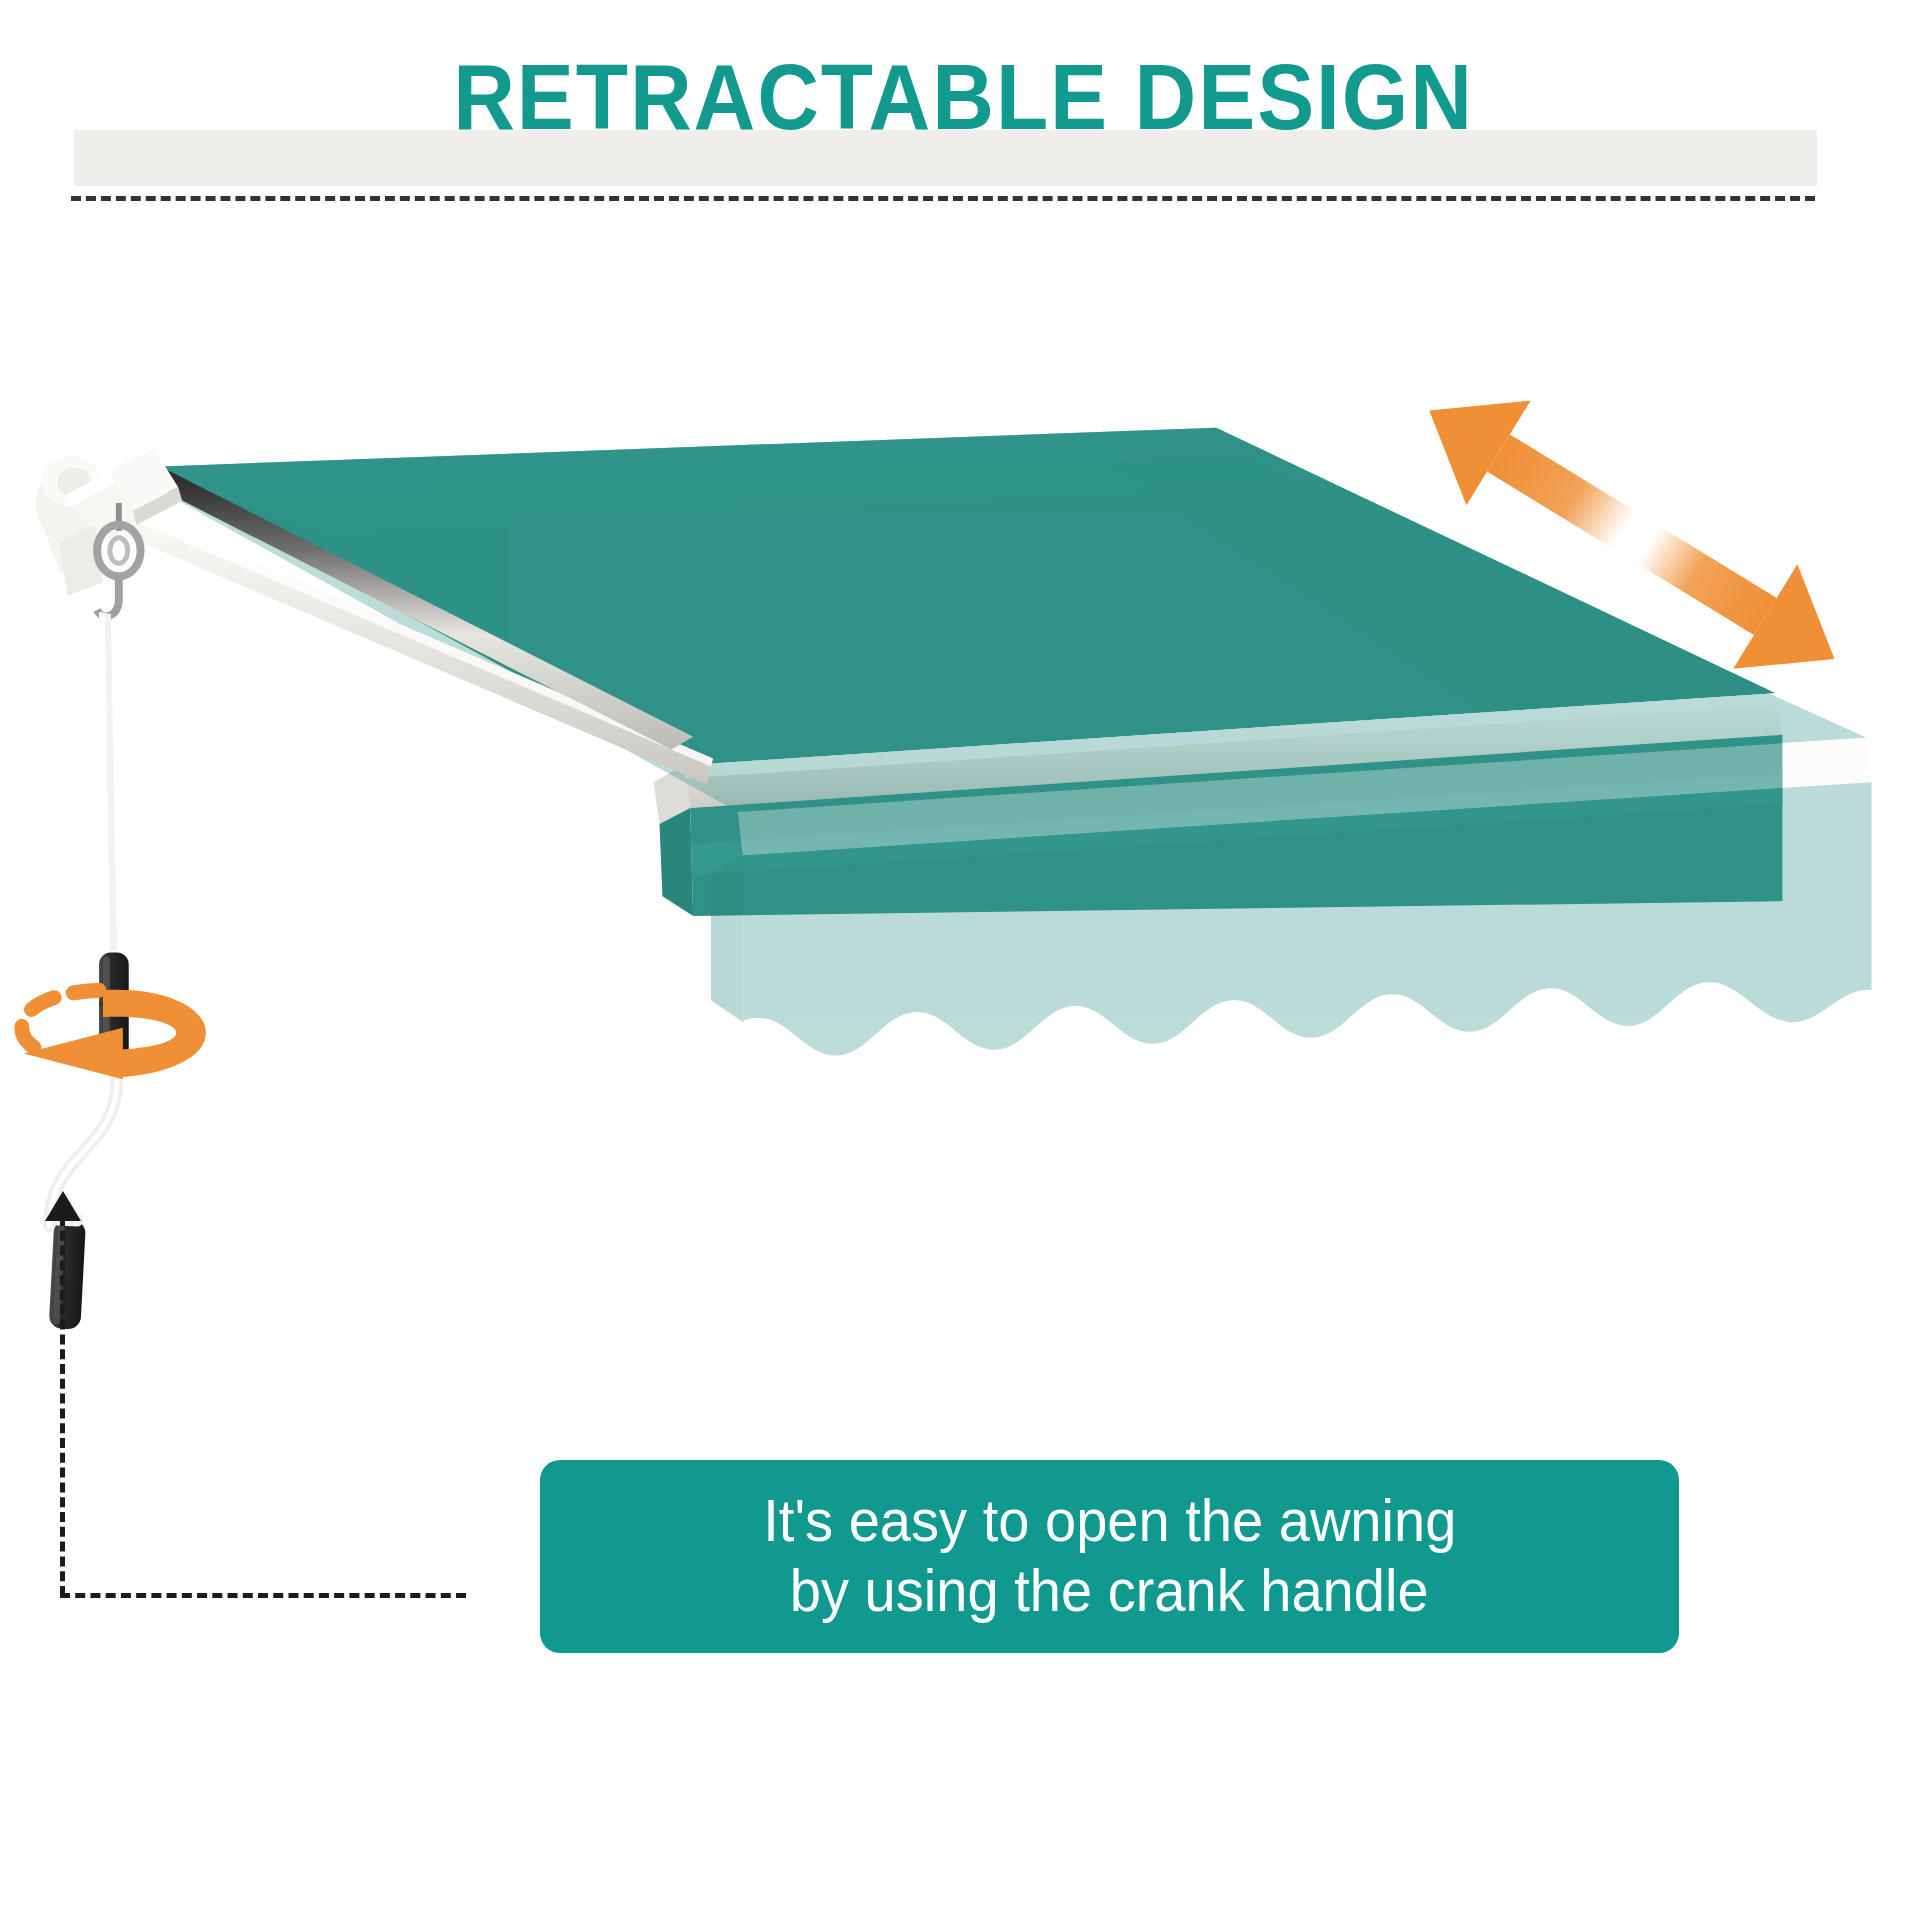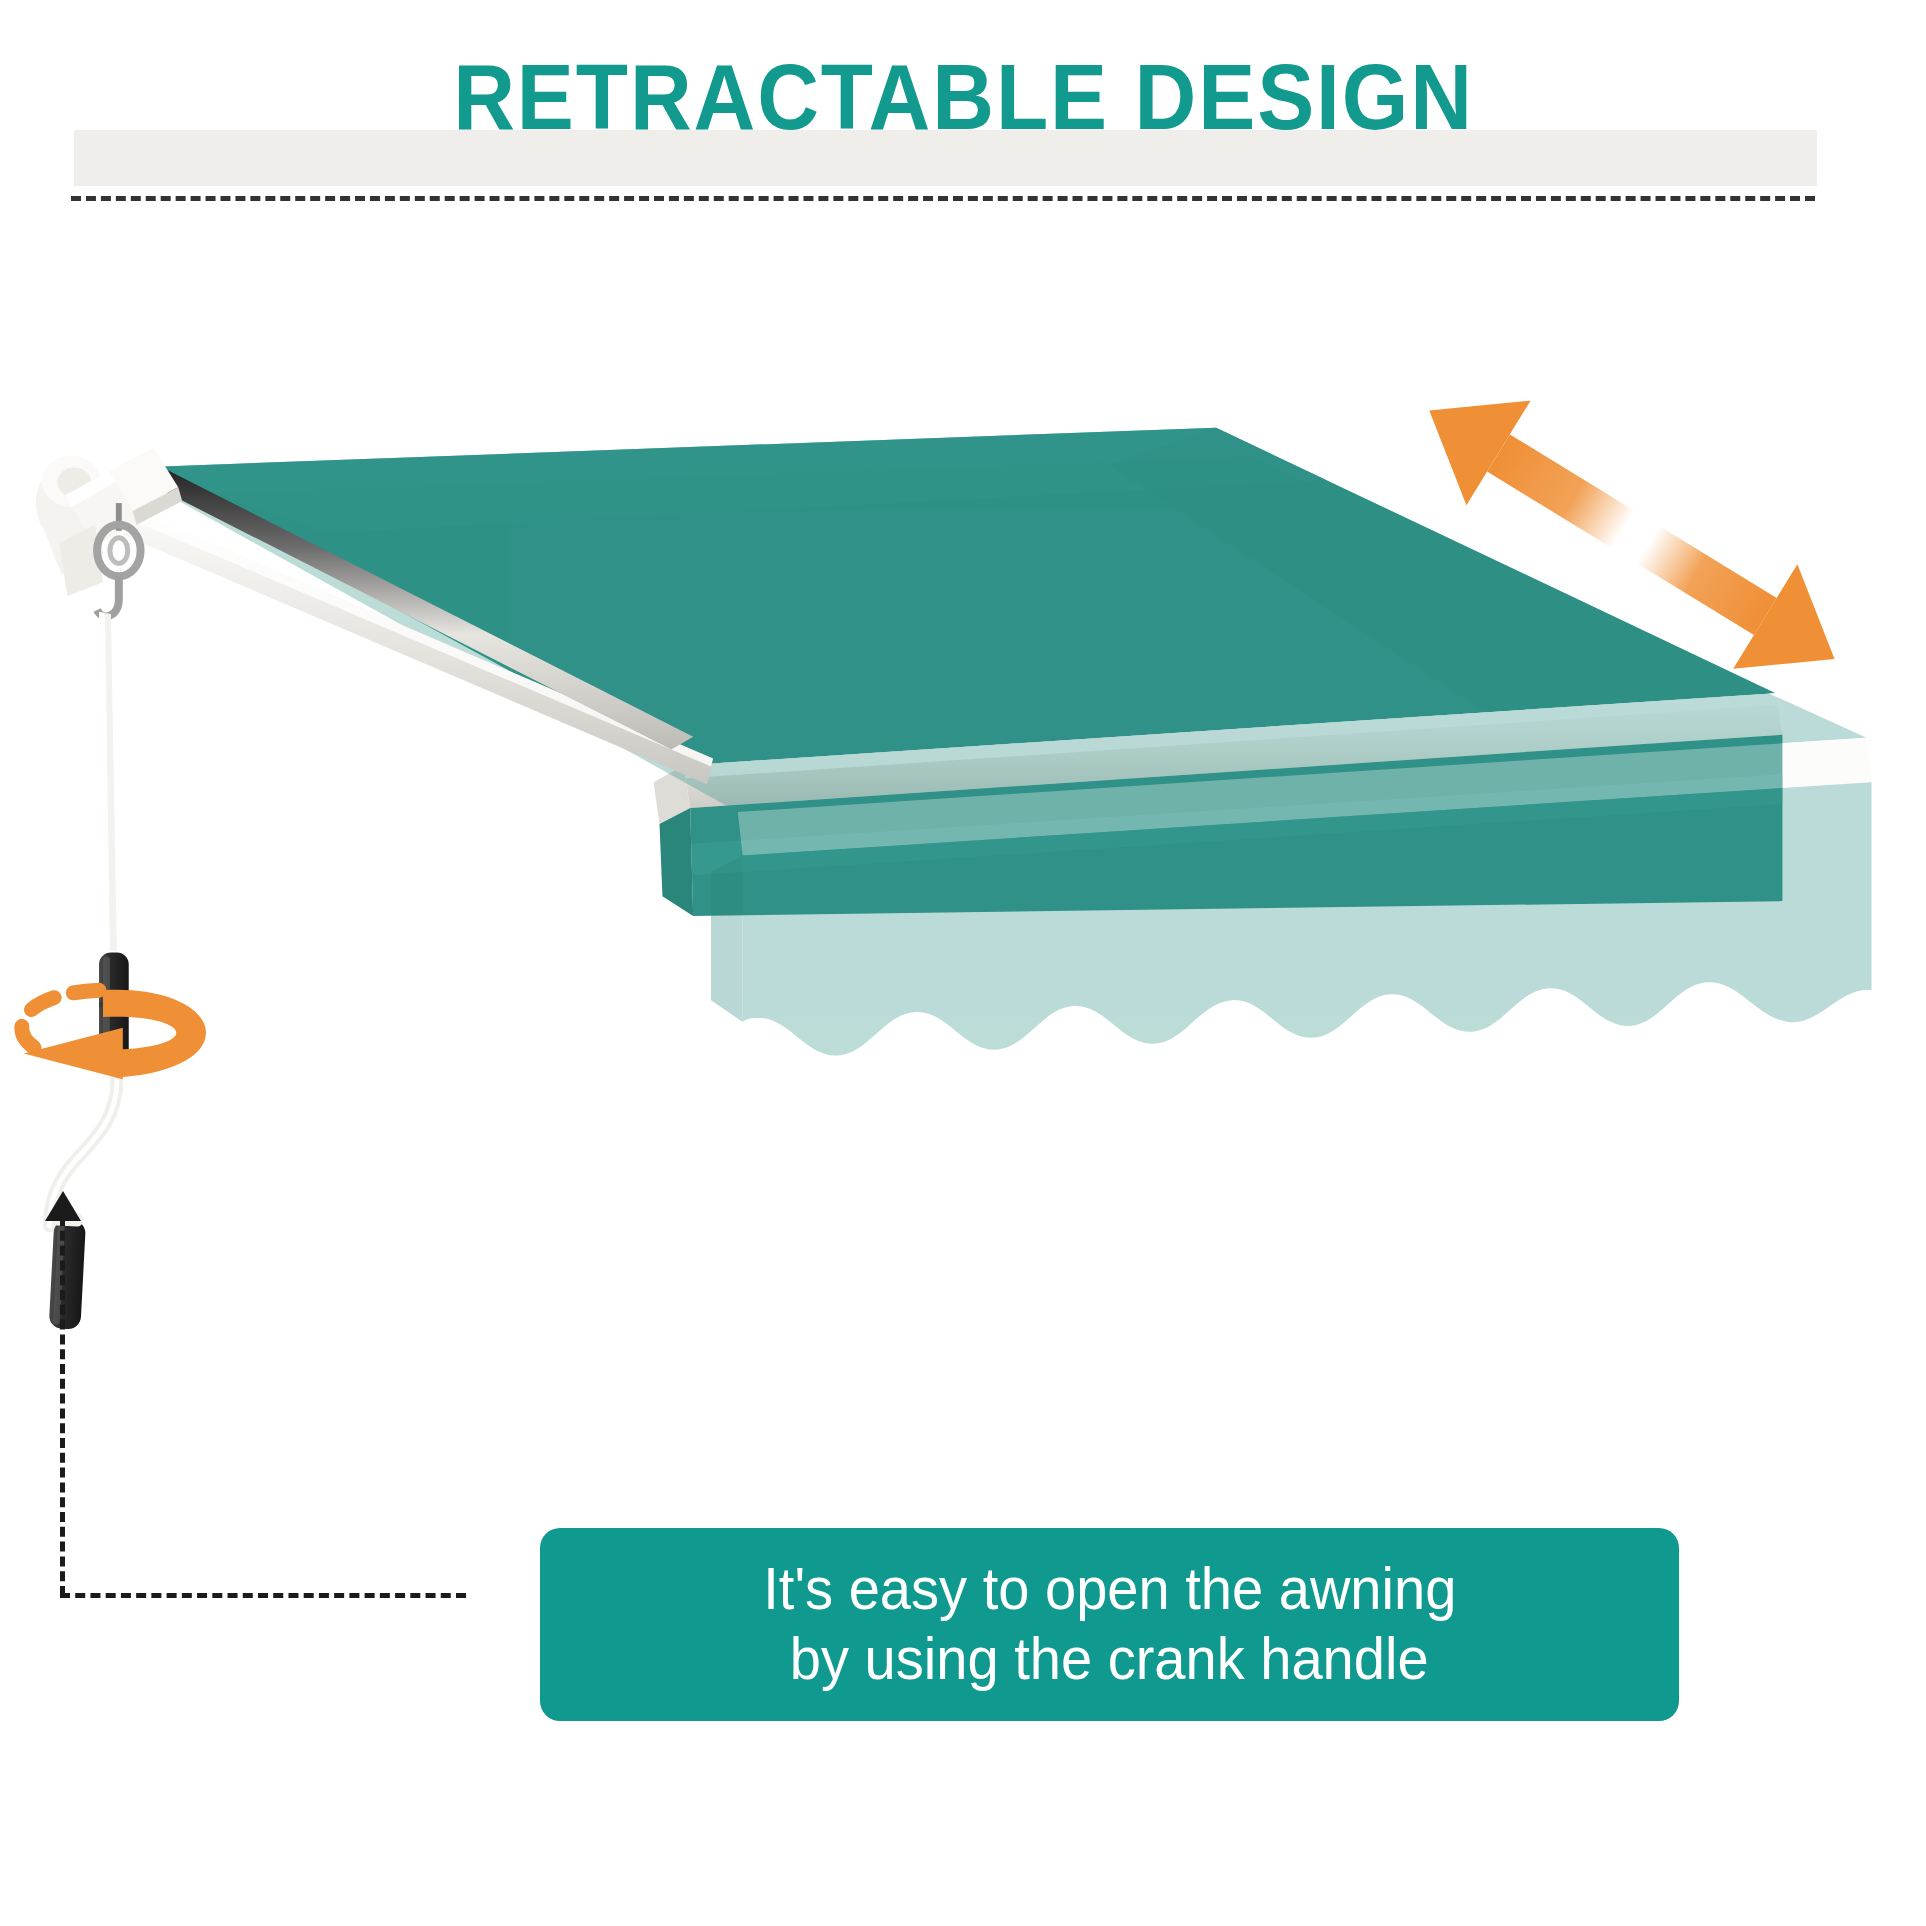--- a/index.html
+++ b/index.html
@@ -89,21 +89,21 @@
     height: 0;
     border-left: 18px solid transparent;
     border-right: 18px solid transparent;
     border-bottom: 30px solid #1b1b1b;
   }
 
   
   #caption-card {
     position: absolute;
     left: 540px;
-    top: 1528px;
+    top: 1460px;
     width: 1139px;
     height: 193px;
     background: #10998f;
     border-radius: 20px;
     display: flex;
     flex-direction: column;
     align-items: center;
     justify-content: center;
     box-sizing: border-box;
   }

